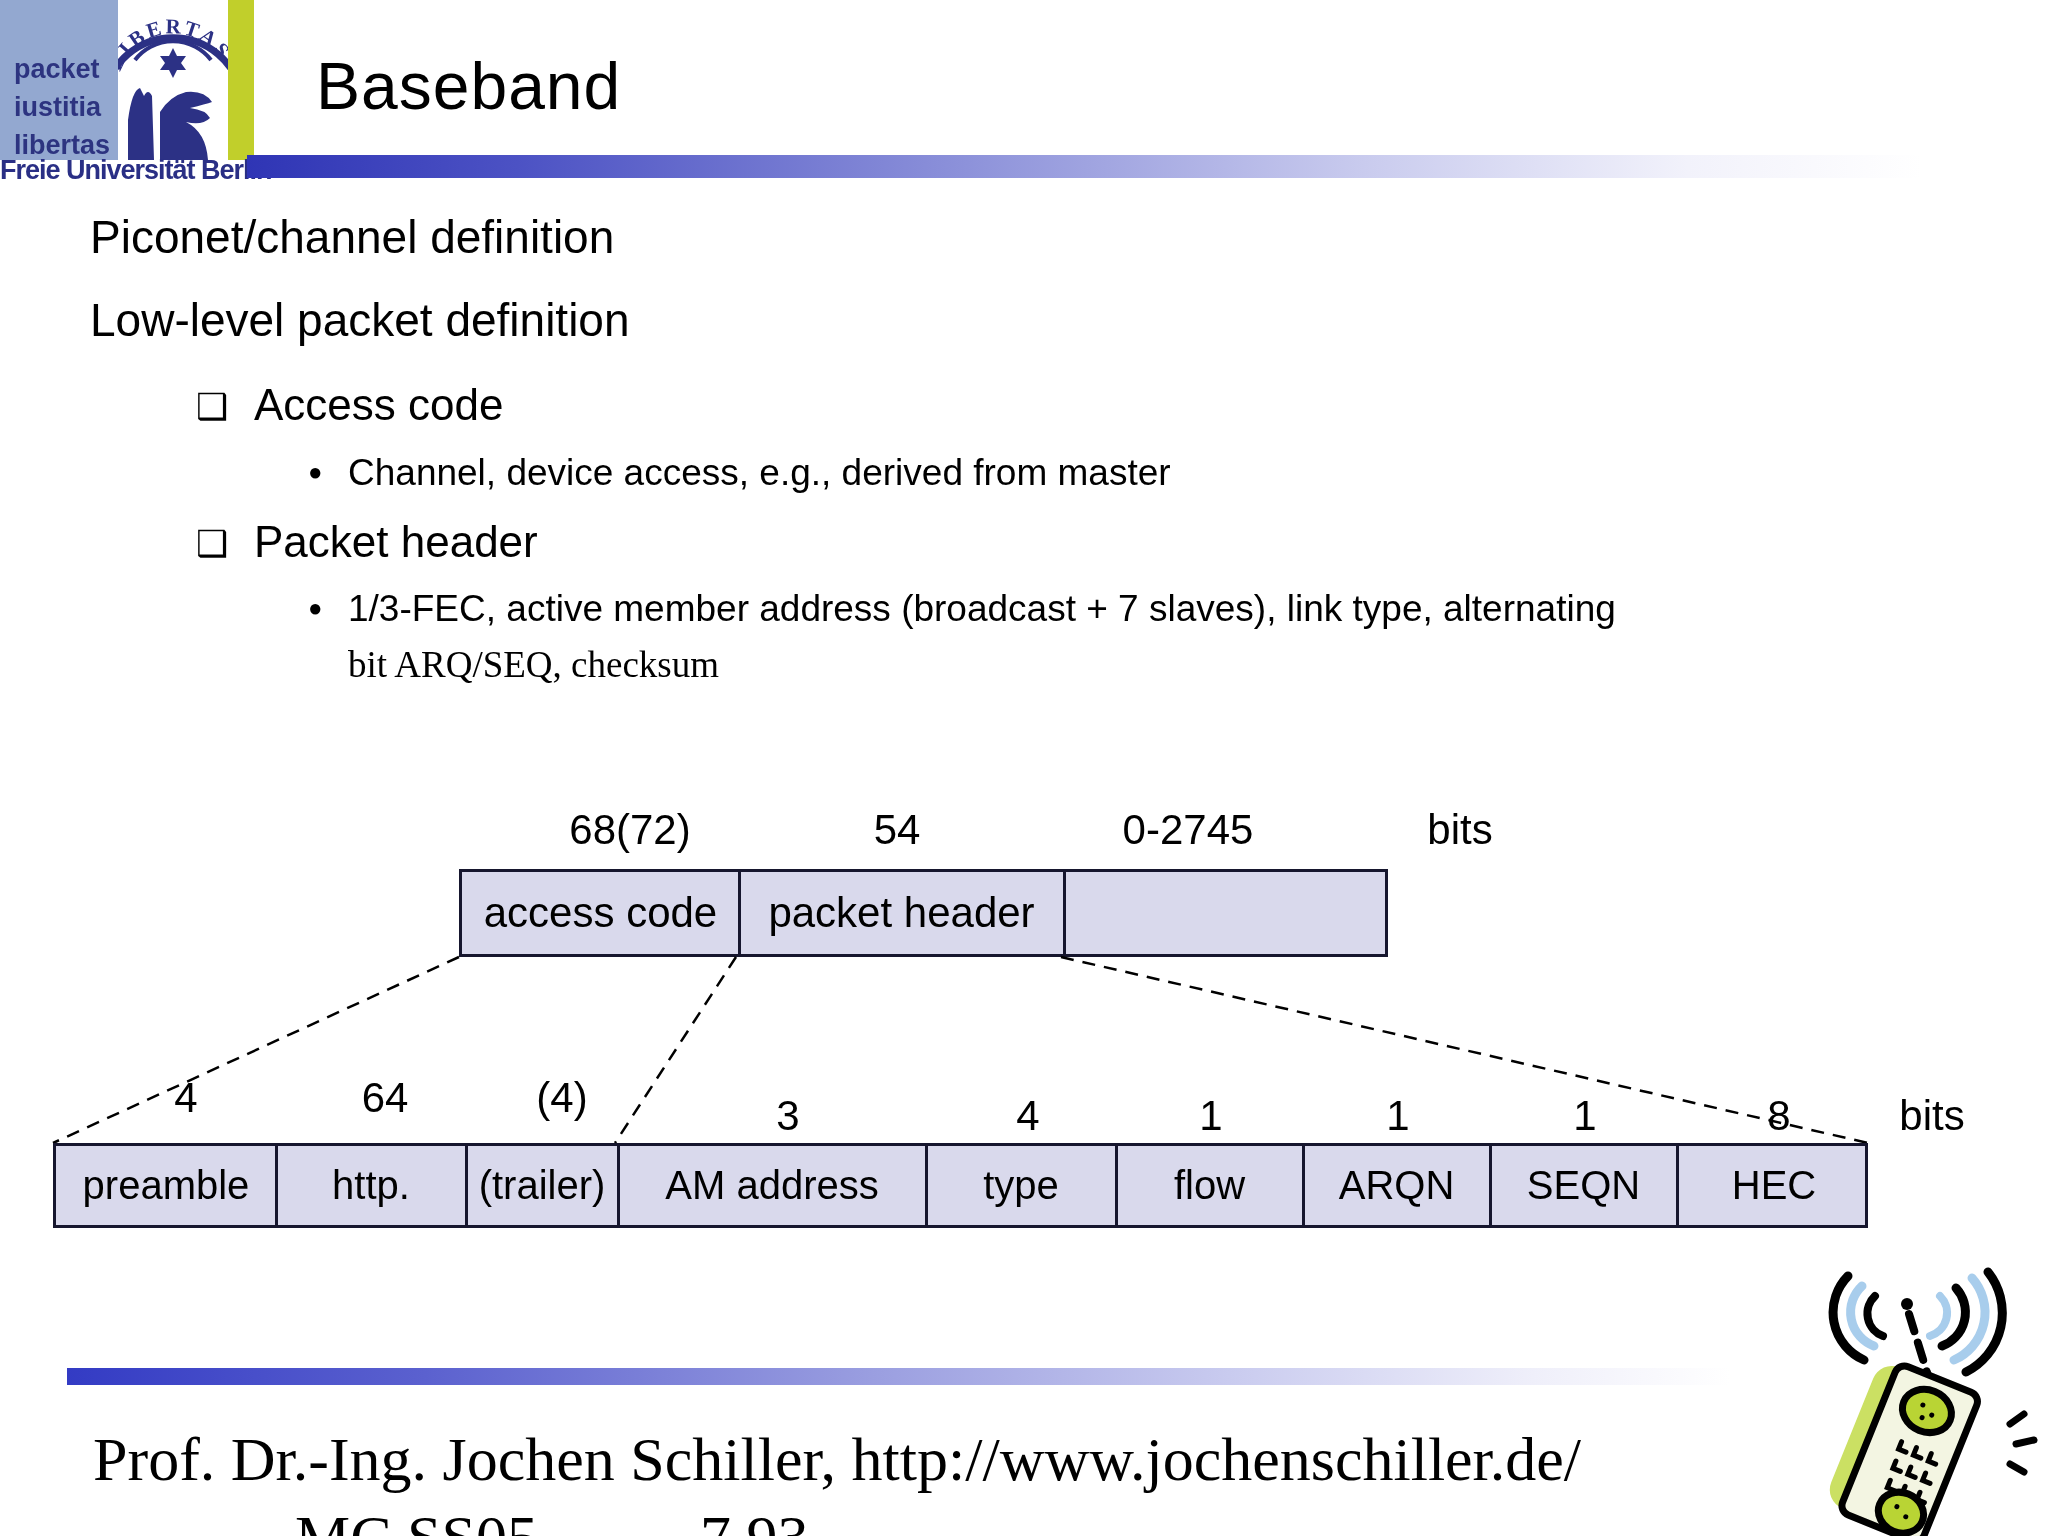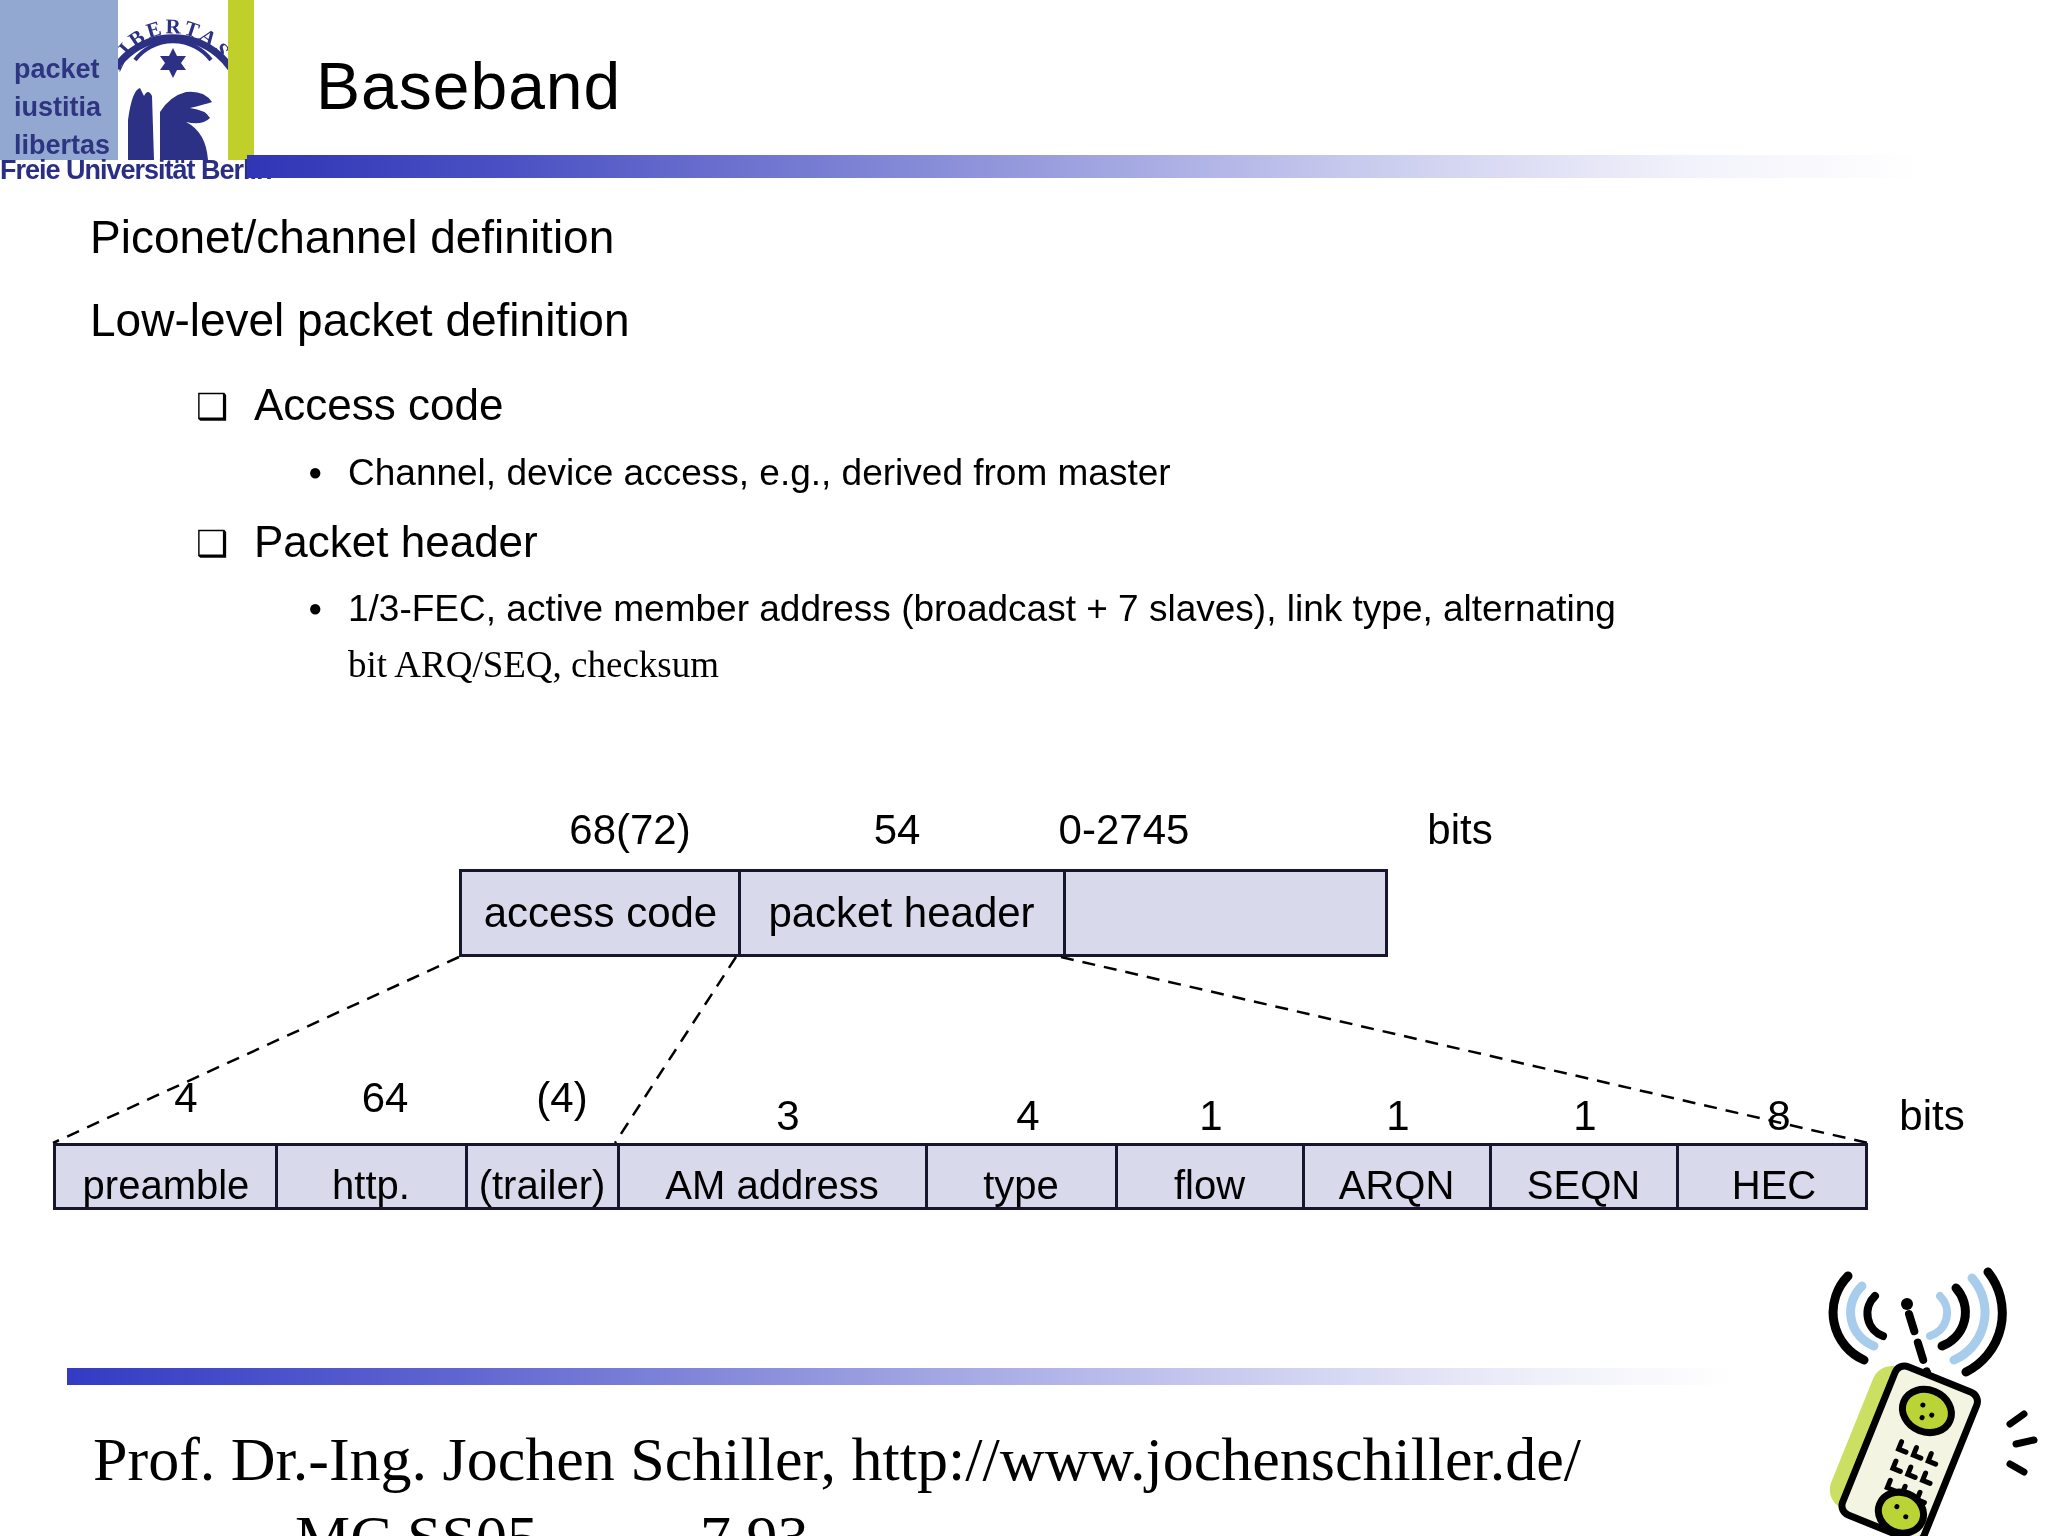--- a/index.html
+++ b/index.html
@@ -88,21 +88,21 @@
 <div class="abs bullet-sq" style="left:196px;top:526px;">❑</div>
 <div class="abs bullet-lab" style="left:254px;top:517px;">Packet header</div>
 
 <div class="abs sub-dot" style="left:308px;top:596px;">●</div>
 <div class="abs sub-text" style="left:348px;top:588px;">1/3-FEC, active member address (broadcast + 7 slaves), link type, alternating</div>
 <div class="abs sub-text" style="left:348px;top:643px;font-family:Liberation Serif, serif;">bit ARQ/SEQ, checksum</div>
 
 <div id="top-labels">
     <span class="abs bitnum" style="left: 630px; top: 806px;">68(72)</span>
     <span class="abs bitnum" style="left: 897px; top: 806px;">54</span>
-    <span class="abs bitnum" style="left: 1124px; top: 806px;">0-2745</span>
+    <span class="abs bitnum" style="left: 1188px; top: 806px;">0-2745</span>
     <span class="abs bitnum" style="left: 1460px; top: 806px;">bits</span>
   </div>
 <div id="top-row" class="abs prow toprow" style="left: 459px; top: 869px; width: 929px; height: 88px;">
     <div class="pcell" style="left: 0px; width: 277px;">access code</div>
     <div class="pcell" style="left: 277px; width: 325px;">packet header</div>
     <div class="pdiv" style="left: 275.5px;"></div>
     <div class="pdiv" style="left: 600.5px;"></div>
   </div>
 
 <svg class="abs dashes">
@@ -116,21 +116,21 @@
     <span class="abs bitnum" style="left: 385px; top: 1074px;">64</span>
     <span class="abs bitnum" style="left: 562px; top: 1074px;">(4)</span>
     <span class="abs bitnum" style="left: 788px; top: 1092px;">3</span>
     <span class="abs bitnum" style="left: 1028px; top: 1092px;">4</span>
     <span class="abs bitnum" style="left: 1211px; top: 1092px;">1</span>
     <span class="abs bitnum" style="left: 1398px; top: 1092px;">1</span>
     <span class="abs bitnum" style="left: 1585px; top: 1092px;">1</span>
     <span class="abs bitnum" style="left: 1779px; top: 1092px;">8</span>
     <span class="abs bitnum" style="left: 1932px; top: 1092px;">bits</span>
   </div>
-<div id="bot-row" class="abs prow botrow" style="left: 53px; top: 1143px; width: 1815px; height: 67px; padding-left: 28px;">
+<div id="bot-row" class="abs prow botrow" style="left: 53px; top: 1143px; width: 1815px; height: 85px; padding-left: 28px;">
     <div class="pcell" style="left: 0px; width: 220px;">preamble</div>
     <div class="pcell" style="left: 220px; width: 190px;">http.</div>
     <div class="pdiv" style="left: 218.5px;"></div>
     <div class="pcell" style="left: 410px; width: 152px;">(trailer)</div>
     <div class="pdiv" style="left: 408.5px;"></div>
     <div class="pcell" style="left: 562px; width: 308px;">AM address</div>
     <div class="pdiv" style="left: 560.5px;"></div>
     <div class="pcell" style="left: 870px; width: 190px;">type</div>
     <div class="pdiv" style="left: 868.5px;"></div>
     <div class="pcell" style="left: 1060px; width: 187px;">flow</div>

